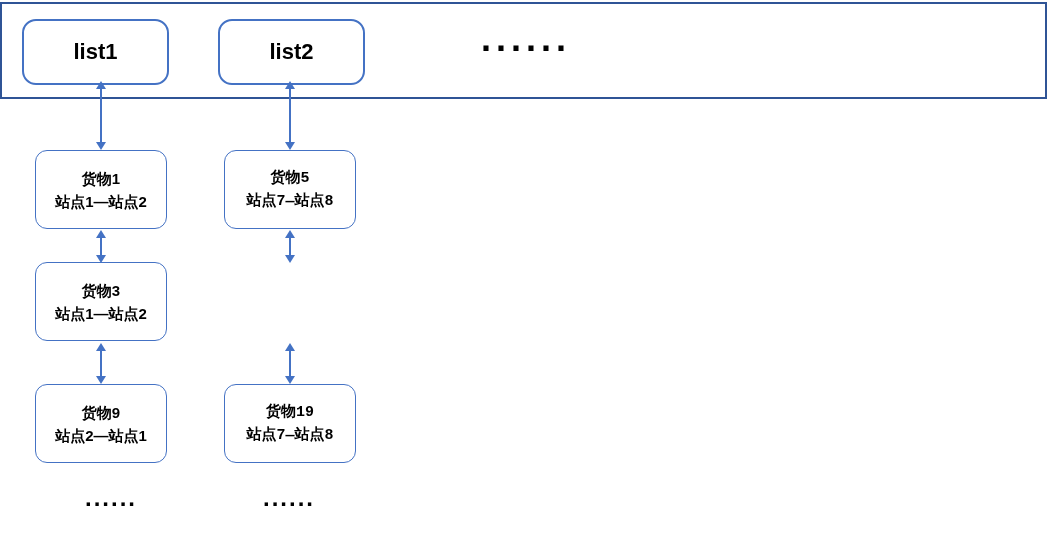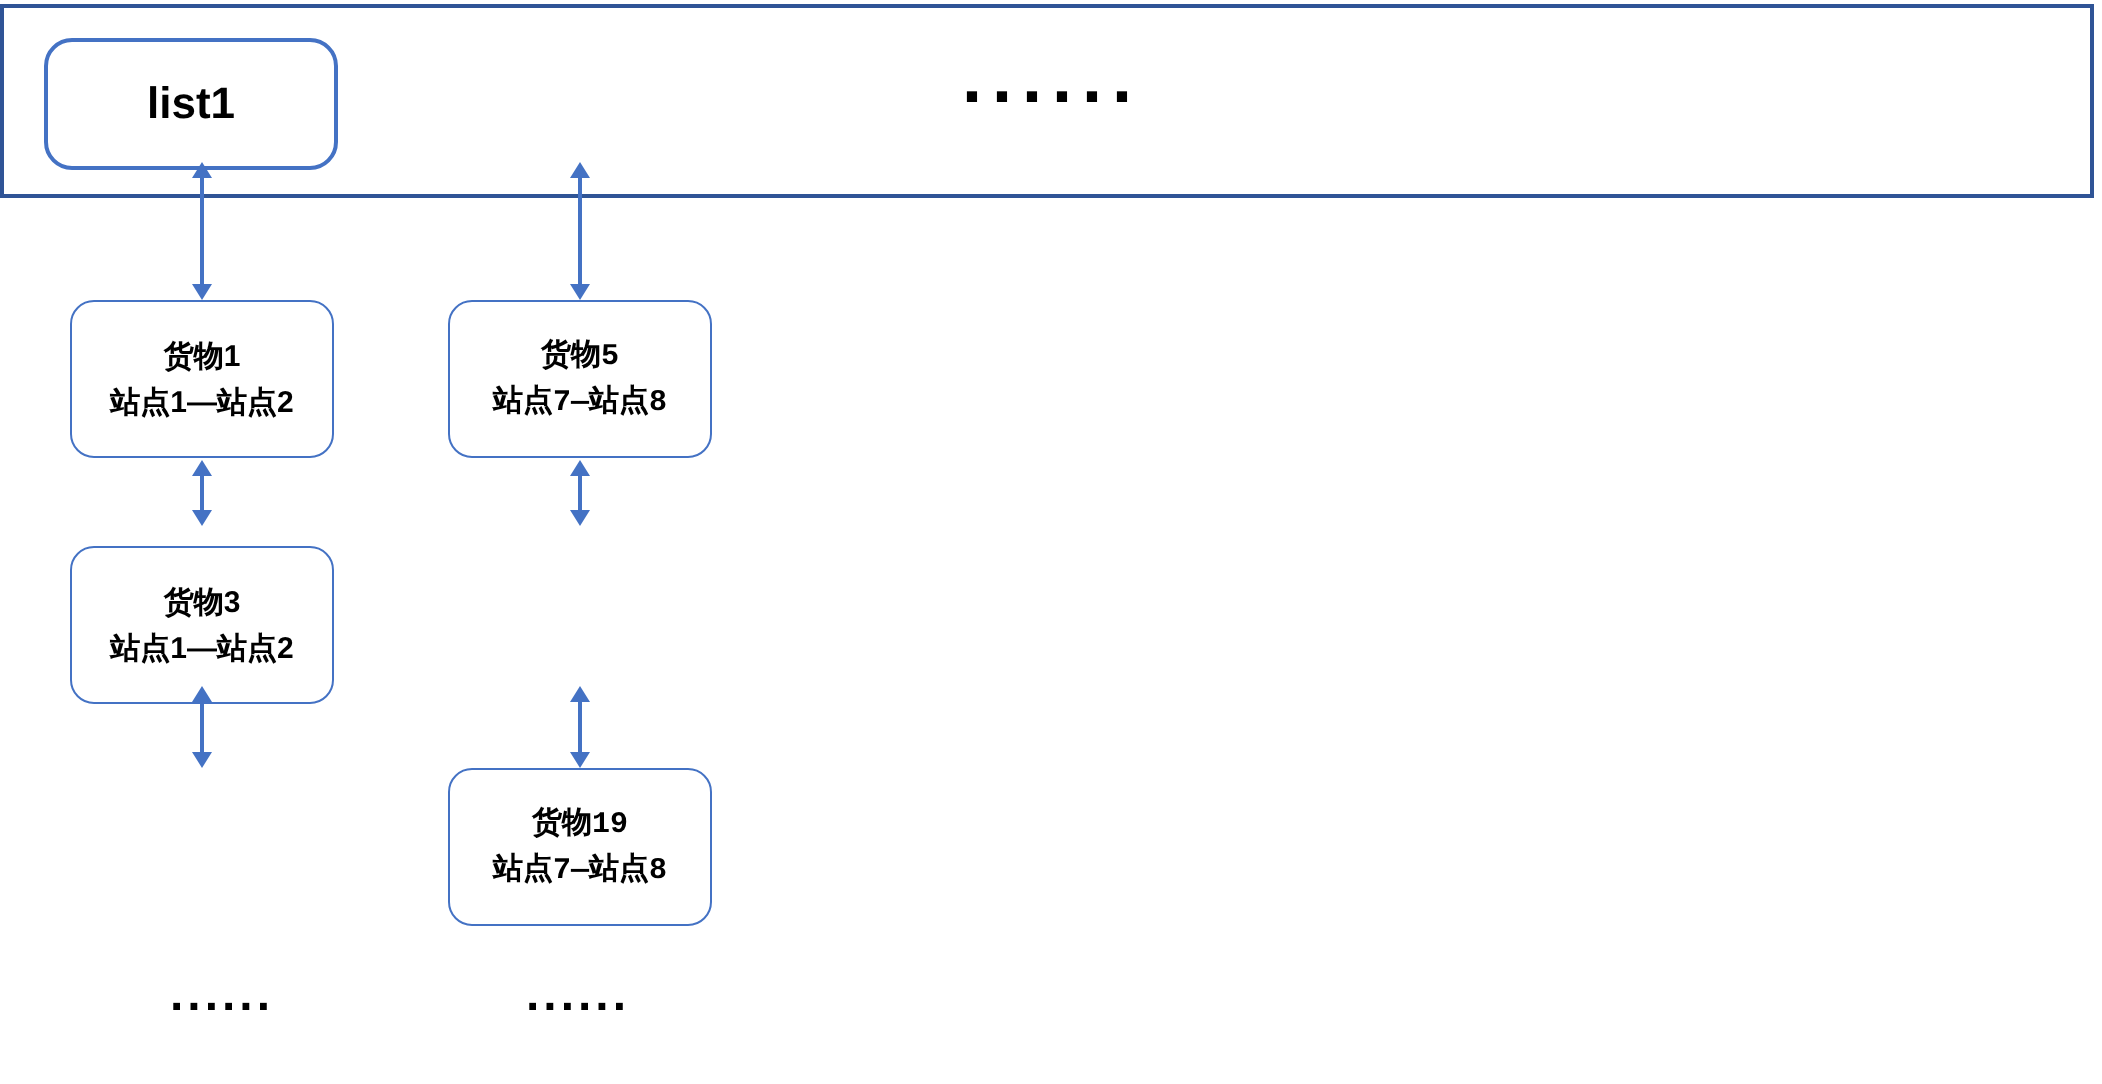--- a/index.html
+++ b/index.html
@@ -56,21 +56,21 @@
     justify-content: center;
     text-align: center;
     color: var(--text, #000000);
     font-size: 15px;
     font-weight: 700;
     line-height: 23px;
   }
   .col1 { left: 35px; }
   .col2 { left: 224px; font-family: Liberation Mono, monospace; }
   .row1 { top: 150px; }
-  .row2 { top: 273px; }
+  .row2 { top: 262px; }
   .row3 { top: 384px; }
 
   
   .arrow-v {
     position: absolute;
     width: 12px;
     z-index: 3;
   }
   .arrow-v .shaft {
     position: absolute;
@@ -124,20 +124,23 @@
 </style>
 </head>
 <body>
 
 <div class="canvas">
 
   <div class="lists-container">
     <div class="list-box l1">
       <span>list1</span>
     </div>
+    <div class="list-box l2">
+      <span>list2</span>
+    </div>
     <div class="ellipsis top-dots">......</div>
   </div>
 
   <div class="arrow-v ax1 a-top">
       <span class="shaft"></span>
     </div>
   <div class="arrow-v ax2 a-top">
       <span class="shaft"></span>
     </div>
 
@@ -148,20 +151,24 @@
   <div class="arrow-v ax1 a-mid1">
       <span class="shaft"></span>
     </div>
   <div class="cargo-box col1 row2">
     <div>货物3</div>
     <div>站点1—站点2</div>
   </div>
   <div class="arrow-v ax1 a-mid2">
       <span class="shaft"></span>
     </div>
+  <div class="cargo-box col1 row3">
+    <div>货物9</div>
+    <div>站点2—站点1</div>
+  </div>
   <div class="ellipsis bottom-dots b1">......</div>
 
   <div class="cargo-box col2 row1">
     <div>货物5</div>
     <div>站点7—站点8</div>
   </div>
   <div class="arrow-v ax2 a-mid1">
       <span class="shaft"></span>
     </div>
   <div class="arrow-v ax2 a-mid2">

